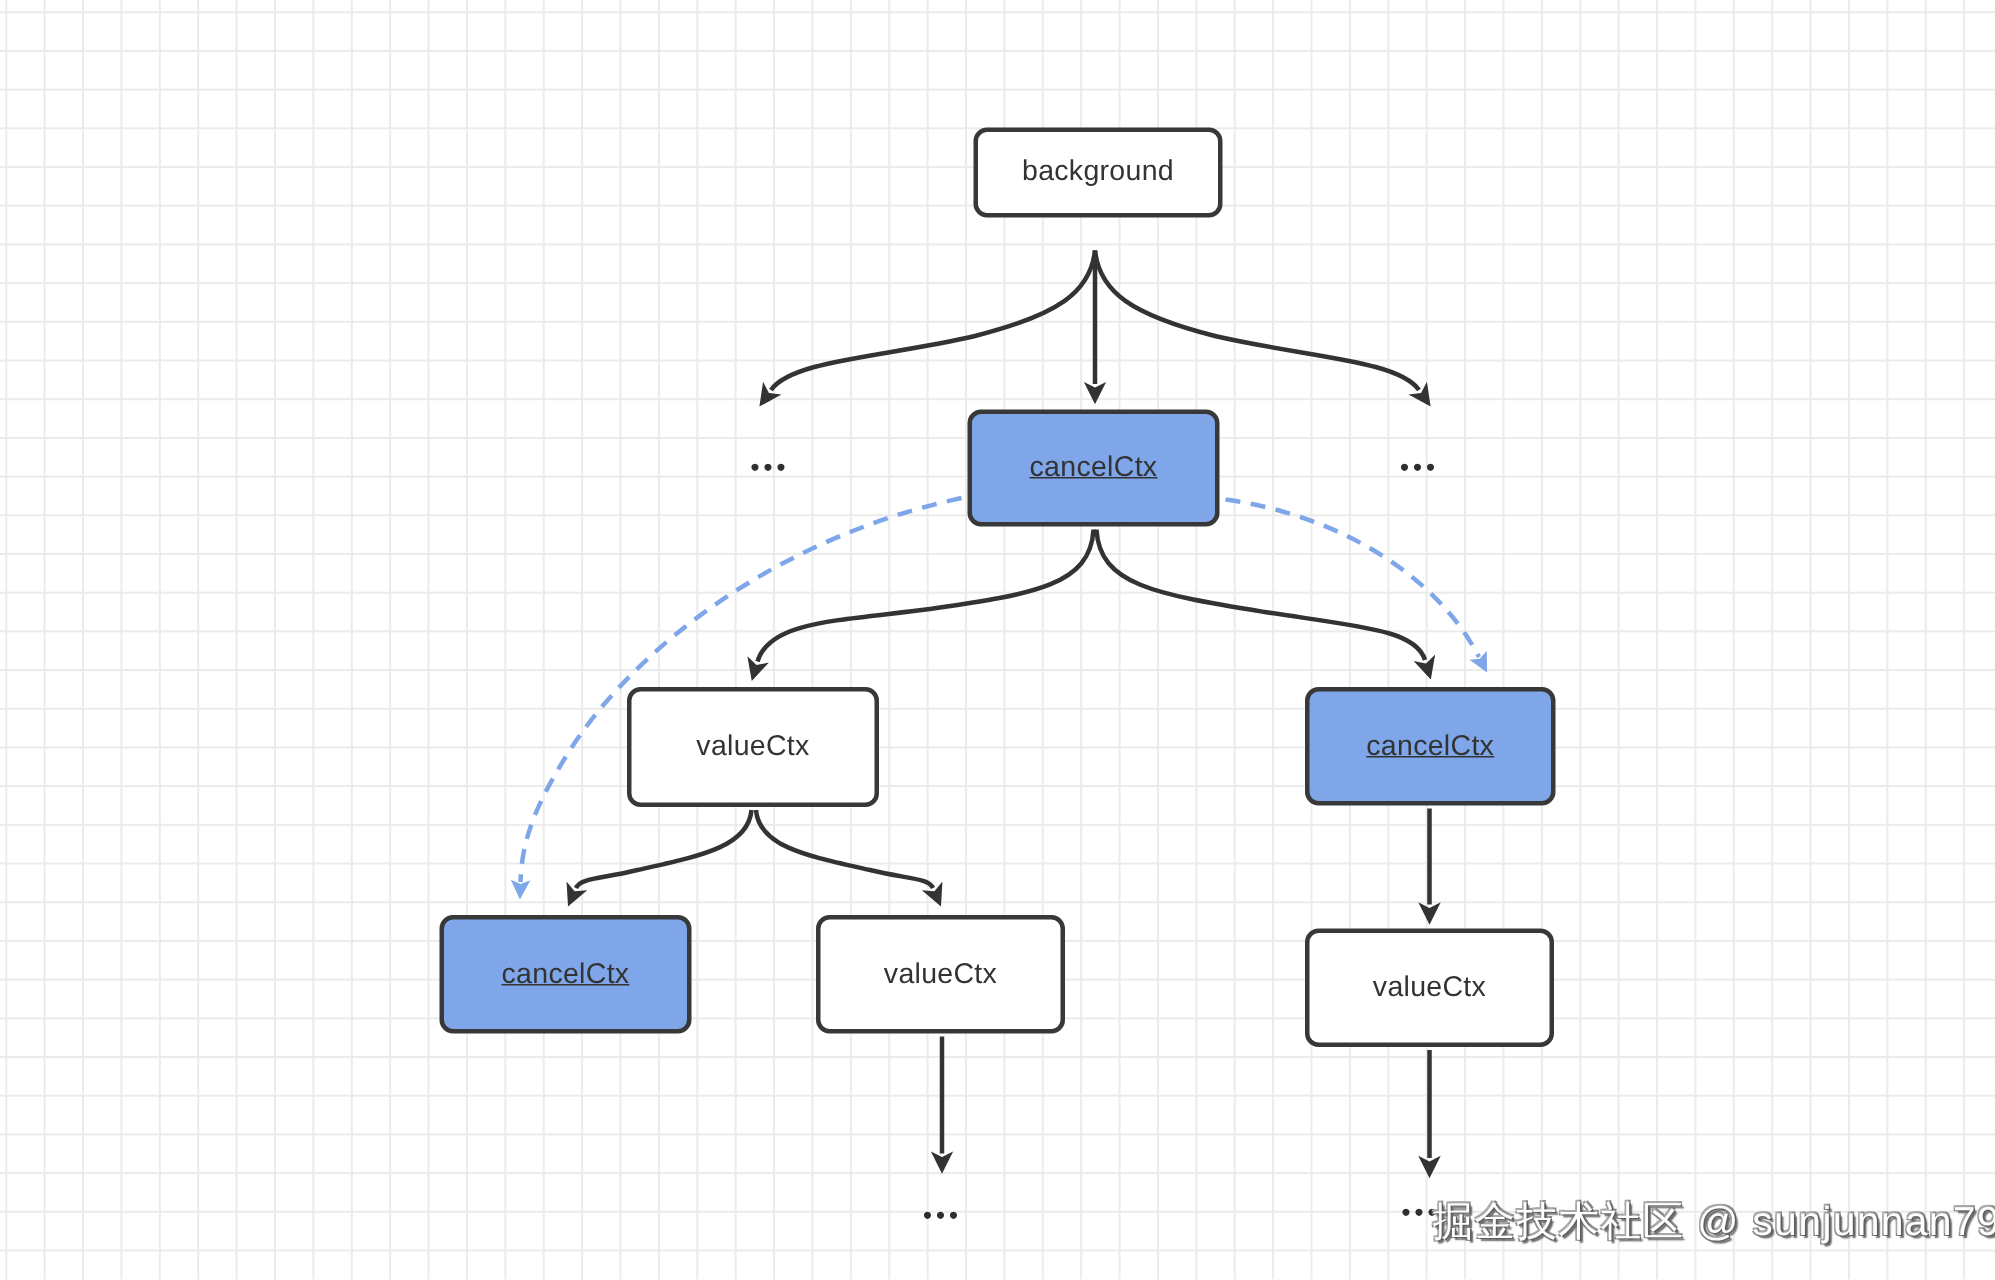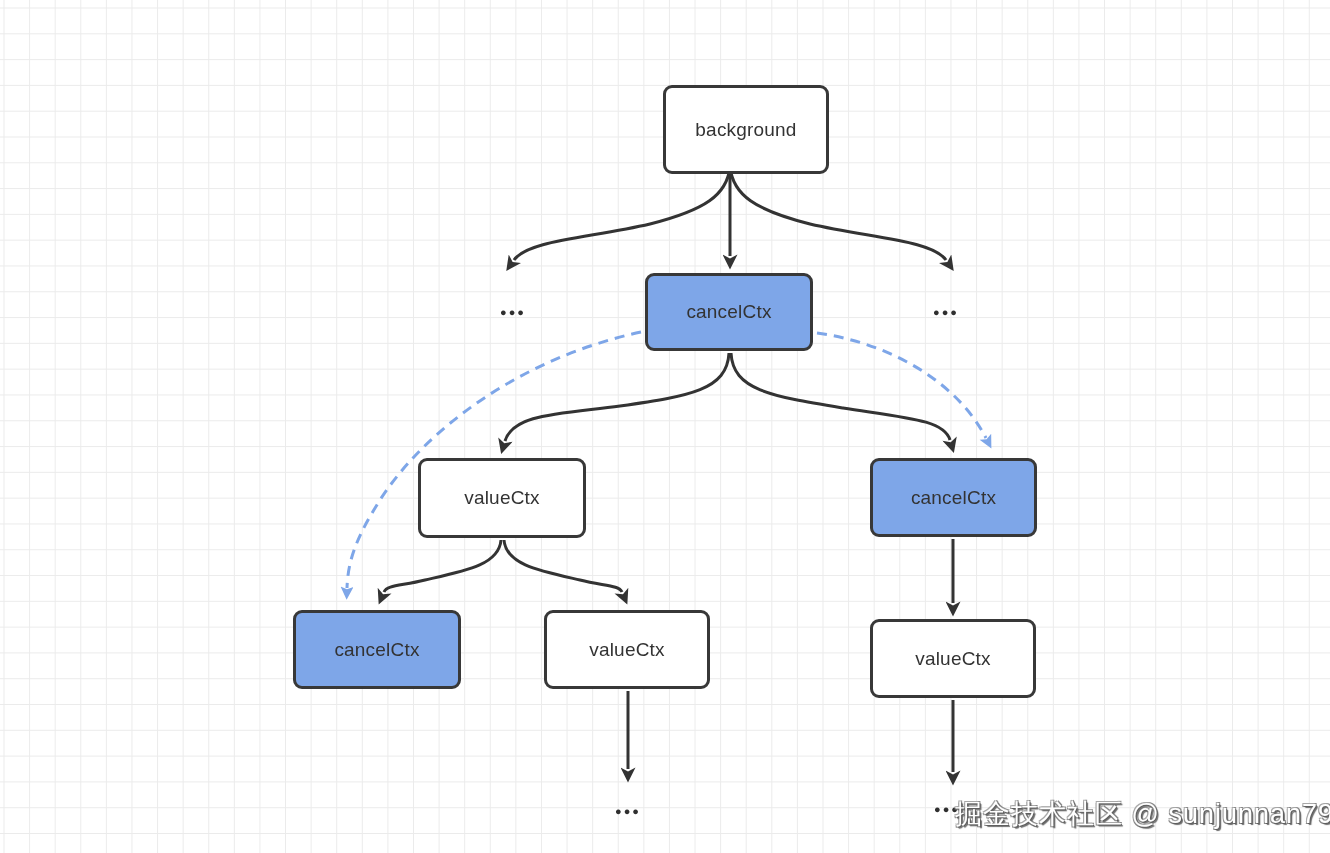--- a/index.html
+++ b/index.html
@@ -17,21 +17,21 @@
     background-size:25.6px 25.8px;
     background-position:3.5px 7.5px;
   }
   svg.edges{position:absolute;left:0;top:0;width:1330px;height:853px;}
   .node{
     position:absolute;box-sizing:border-box;
     display:flex;align-items:center;justify-content:center;
     background:#ffffff;border:3px solid #383838;border-radius:9px;
     font-size:19px;color:#333333;letter-spacing:.2px;
   }
-  .node.blue{background:#7EA6E8;}
+  .node.blue{background:#7EA6E8;text-decoration:underline;}
   .ellipsis{
     position:absolute;transform:translate(-50%,-50%);
     font-size:11px;letter-spacing:2px;color:#2f2f2f;line-height:1;
     white-space:nowrap;
   }
   .watermark{
     position:absolute;left:955px;top:796px;
     font-size:27px;color:#ffffff;letter-spacing:1px;white-space:nowrap;
     text-shadow:
       1px 1px 0 #5f5f5f, 2px 2px 1px #6b6b6b,
@@ -61,21 +61,21 @@
     <path d="M501,540 C499,565 465,571 425,580 C401,586 387,585 384,592" fill="none" stroke="#333333" stroke-width="3" marker-end="url(#arrowBlack)"></path>
     <path d="M504,540 C506,565 540,571 580,580 C604,586 619,585 622,592" fill="none" stroke="#333333" stroke-width="3" marker-end="url(#arrowBlack)"></path>
     <path d="M953,539 L953,603" fill="none" stroke="#333333" stroke-width="3" marker-end="url(#arrowBlack)"></path>
     <path d="M628,691 L628,769" fill="none" stroke="#333333" stroke-width="3" marker-end="url(#arrowBlack)"></path>
     <path d="M953,700 L953,772" fill="none" stroke="#333333" stroke-width="3" marker-end="url(#arrowBlack)"></path>
 
     <path d="M641,332 C520,358 425,430 380,500 C358,535 348,558 347,588" fill="none" stroke="#7EA6E8" stroke-width="3" stroke-dasharray="10 7" marker-end="url(#arrowBlue)"></path>
     <path d="M817,333 C890,343 957,382 986,438" fill="none" stroke="#7EA6E8" stroke-width="3" stroke-dasharray="10 7" marker-end="url(#arrowBlue)"></path>
   </svg>
 
-  <div class="node" style="left:663px;top:85px;width:166px;height:89px;align-items:center;">
+  <div class="node" style="left:649px;top:85px;width:166px;height:60px;align-items:center;">
     <span>background</span>
   </div>
 
   <div class="node blue" style="left:645px;top:273px;width:168px;height:78px;">
     <span>cancelCtx</span>
   </div>
 
   <div class="node" style="left:418px;top:458px;width:168px;height:80px;">
     <span>valueCtx</span>
   </div>

